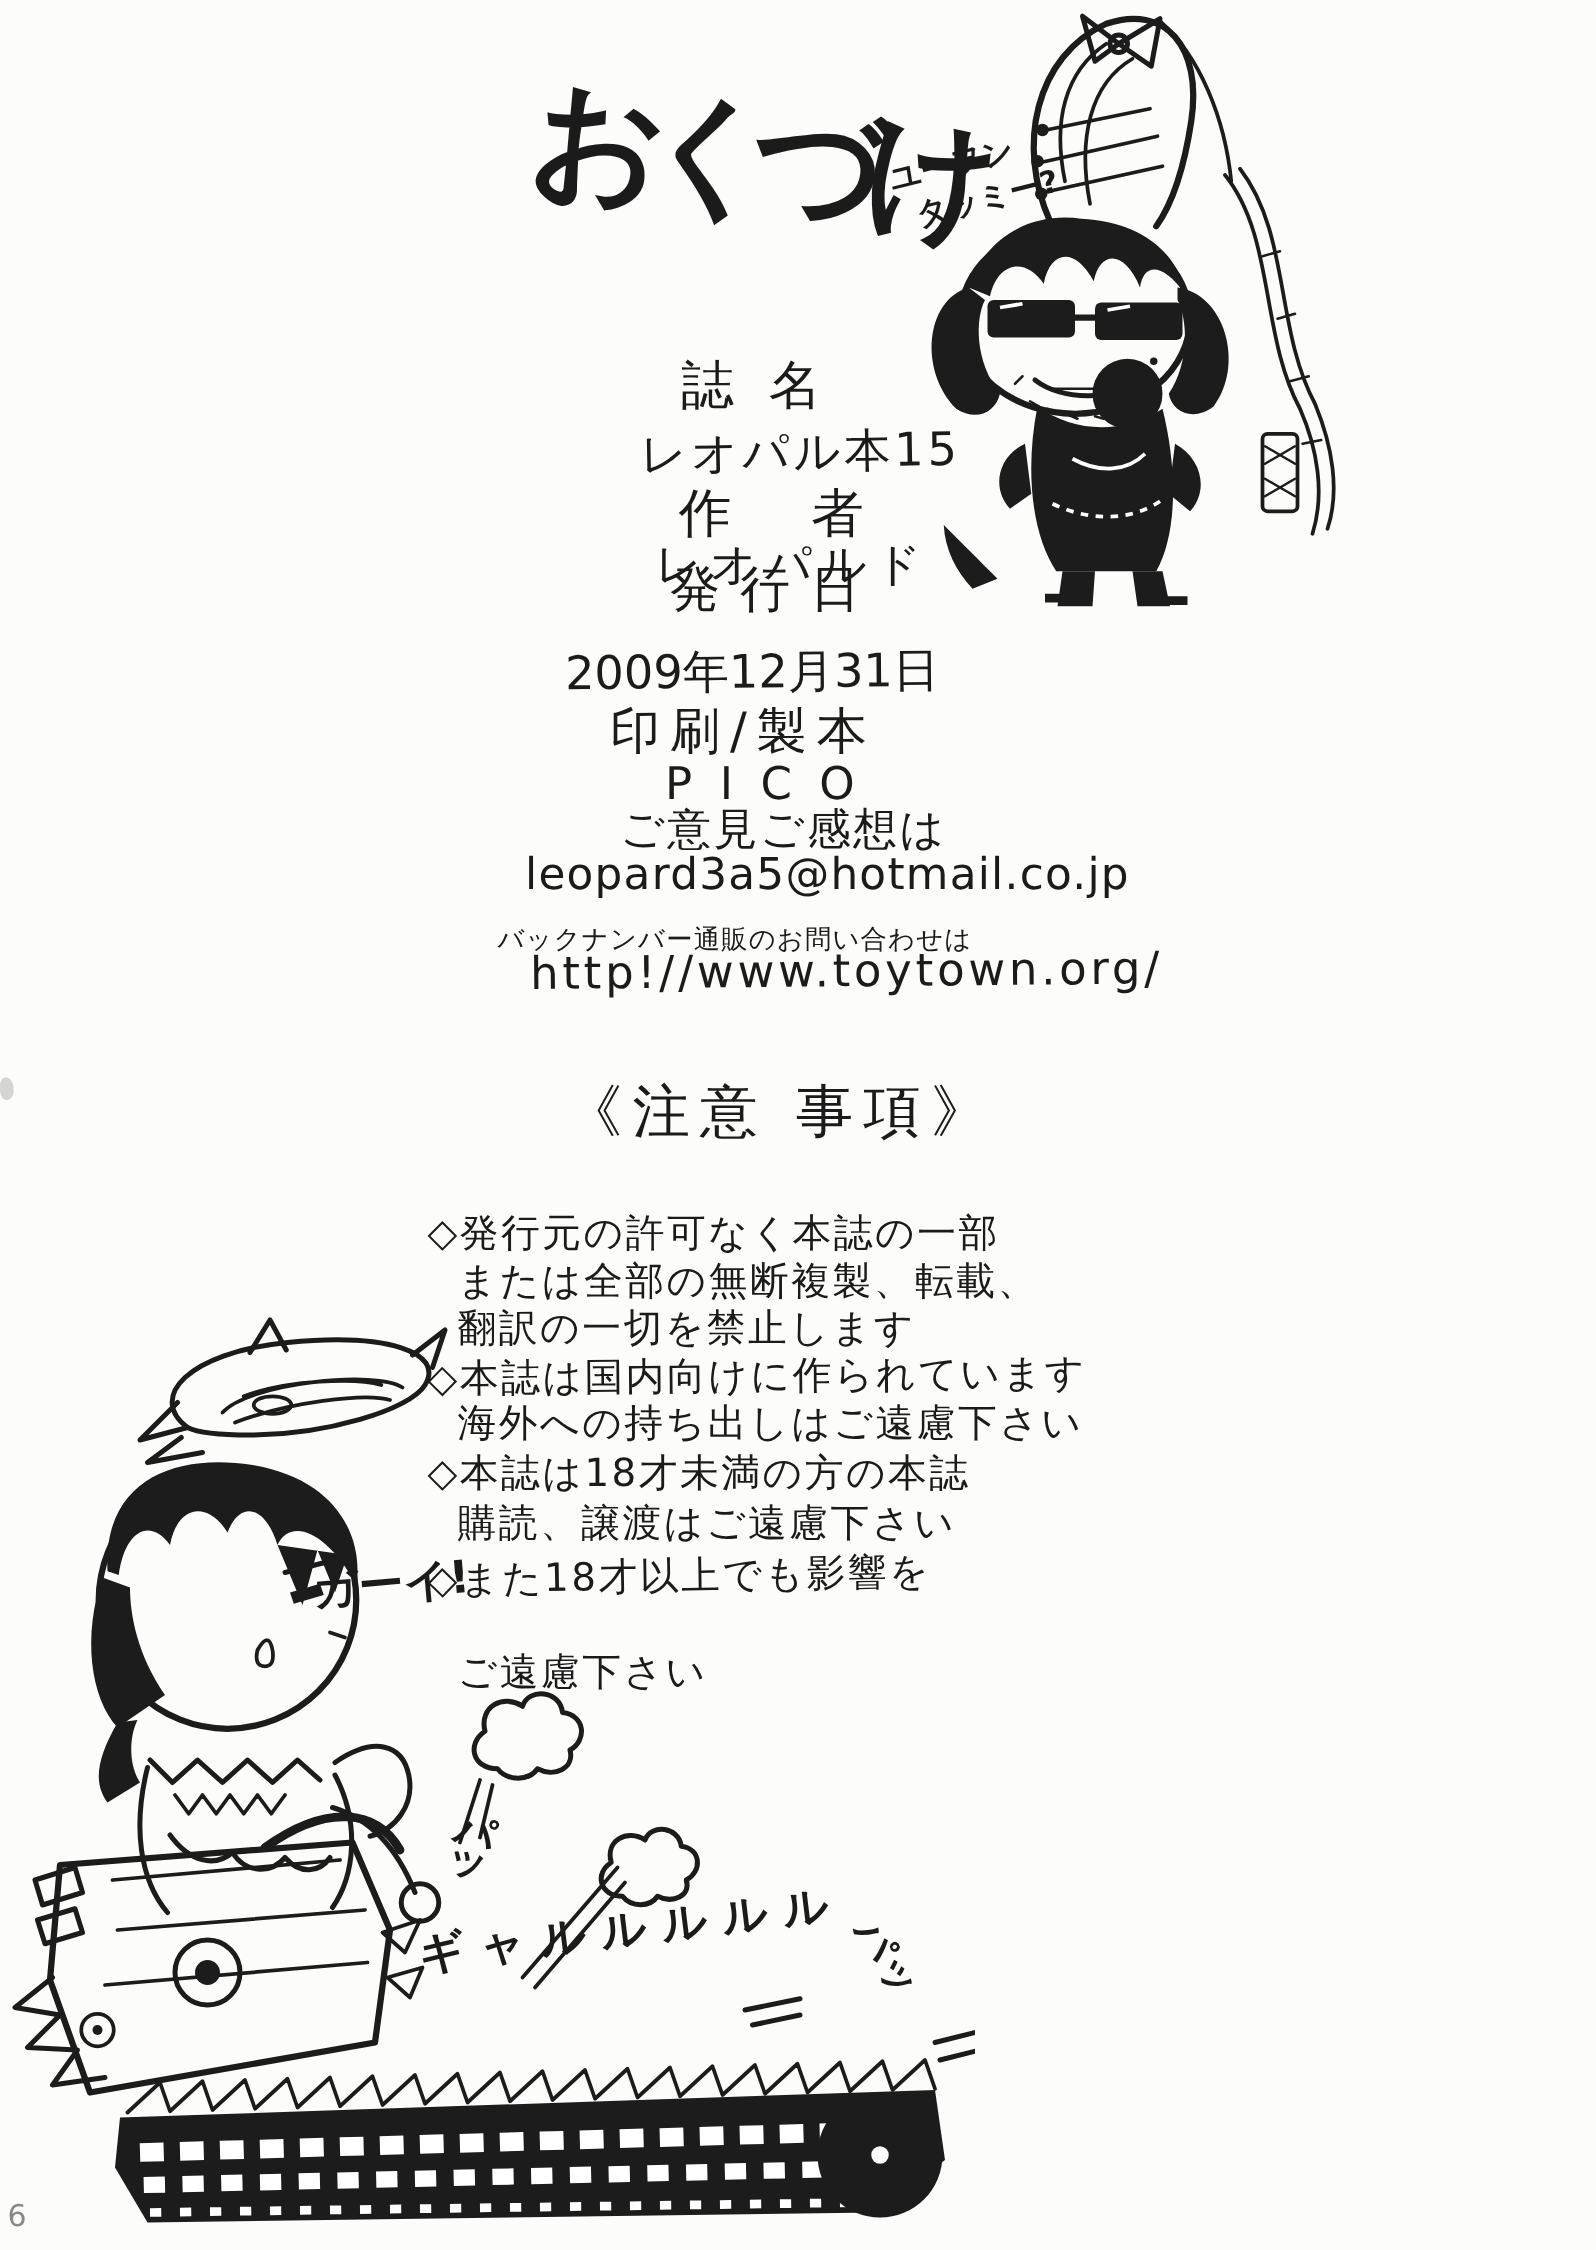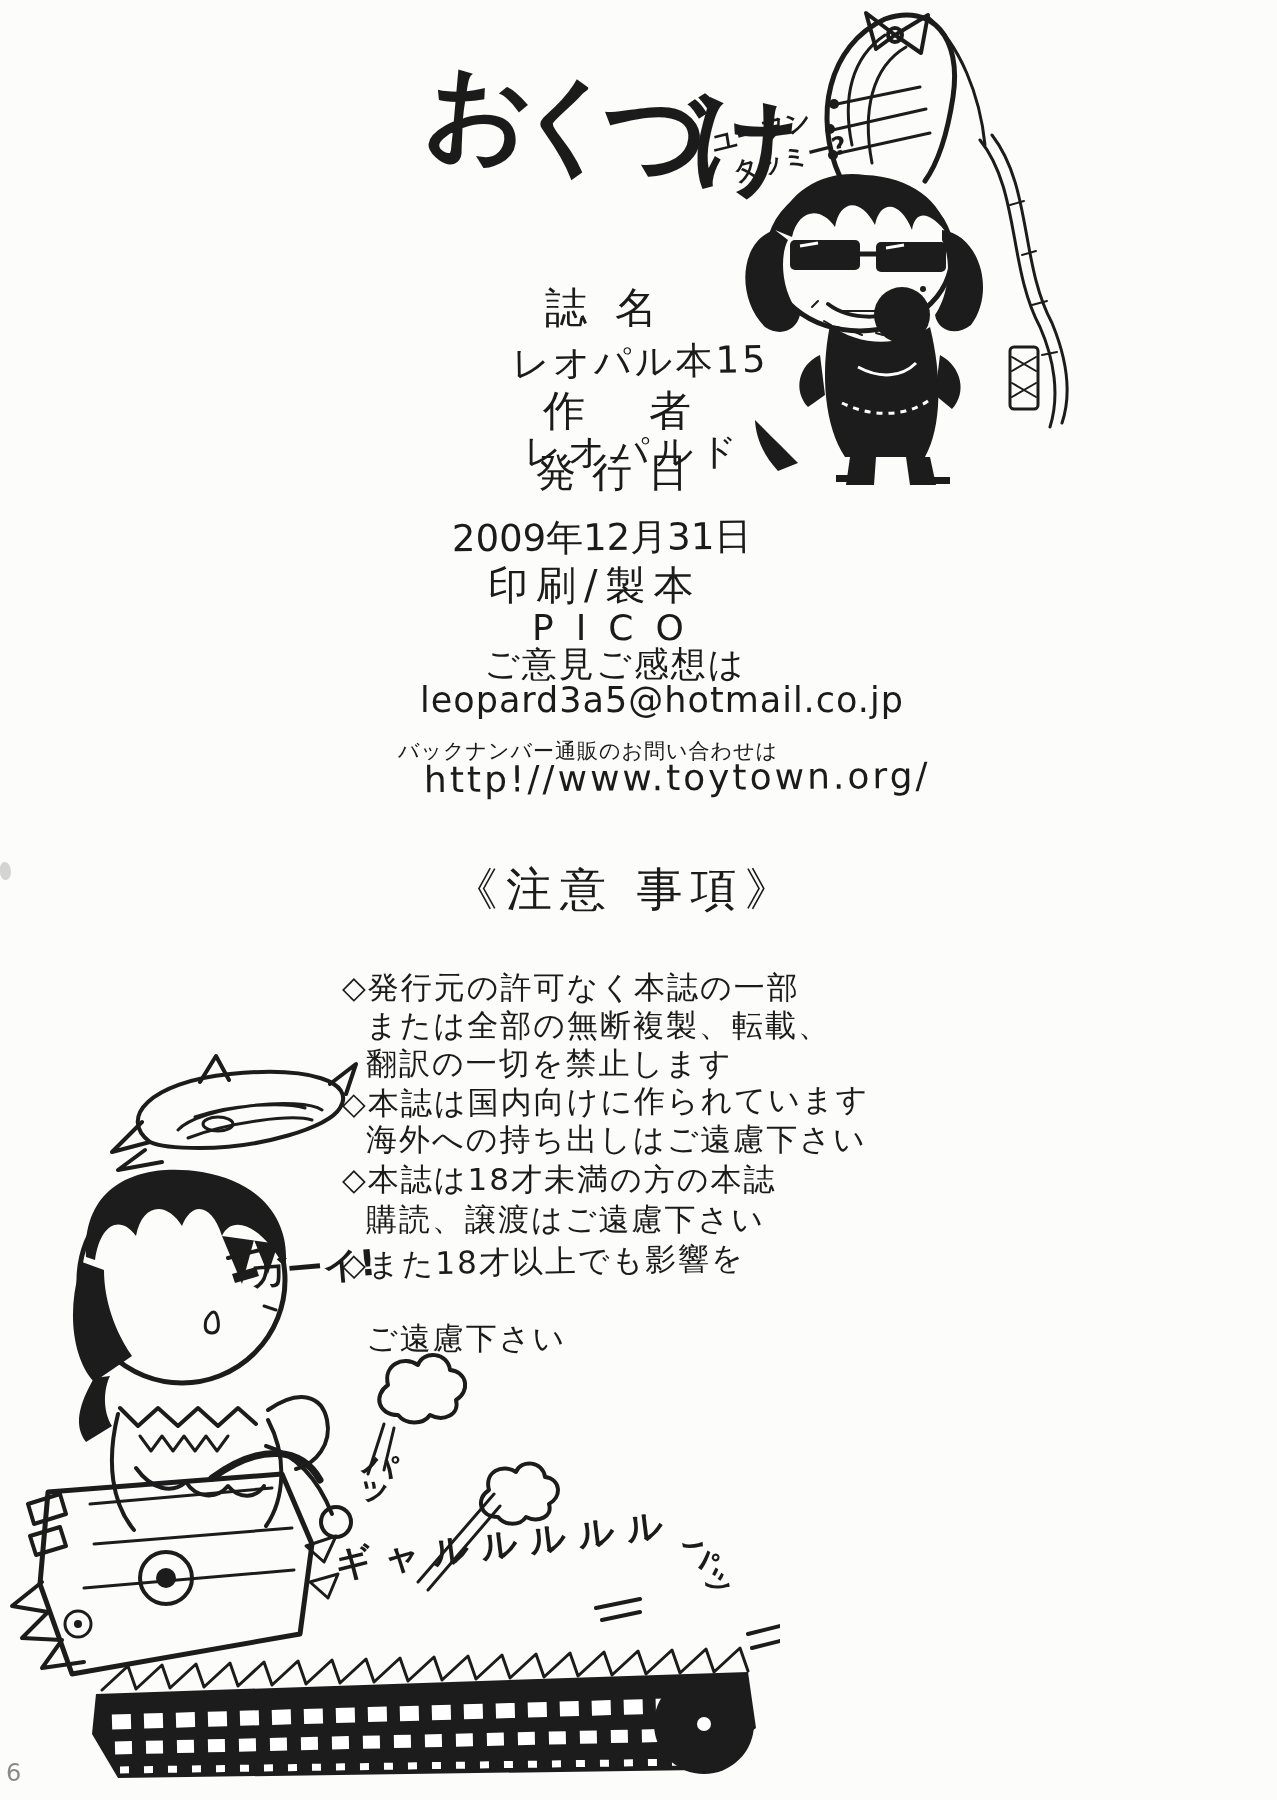--- a/index.html
+++ b/index.html
@@ -18,21 +18,21 @@
   #subtitle span:last-child{margin-left:14px;}
 
   #magazine-label{left:545px;top:285px;font-size:42px;letter-spacing:28px;}
   #magazine-value{left:512px;top:342px;font-size:37px;letter-spacing:3px;transform:rotate(-1deg);}
   #author-label{left:543px;top:388px;font-size:42px;letter-spacing:64px;}
   #author-value{left:524px;top:432px;font-size:37px;letter-spacing:6px;}
   #date-label{left:536px;top:450px;font-size:40px;letter-spacing:16px;}
   #date-value{left:452px;top:518px;font-size:37px;transform:rotate(-0.5deg);}
   #print-label{left:488px;top:563px;font-size:40px;letter-spacing:8px;}
   #print-value{left:532px;top:608px;font-size:36px;letter-spacing:22px;}
-  #feedback-label{left:484px;top:645px;font-size:35px;letter-spacing:2px;text-align:center;}
+  #feedback-label{left:496px;top:645px;font-size:35px;letter-spacing:2px;text-align:center;}
   #email{left:420px;top:681px;font-size:35px;letter-spacing:1px;}
   #backnumber-label{left:398px;top:720px;font-size:21px;letter-spacing:1px;margin-top:20px;}
   #url{left:424px;top:758px;font-size:36px;letter-spacing:3px;transform:rotate(-0.5deg);}
 
   #notice-heading{left:452px;top:864px;font-size:46px;letter-spacing:8px;}
   .notice-line{font-size:31px;letter-spacing:2px;}
   #n0{left:342px;top:970px;}
   #n1{left:366px;top:1008px;}
   #n2{left:366px;top:1046px;}
   #n3{left:342px;top:1084px;transform:rotate(-0.5deg);}

